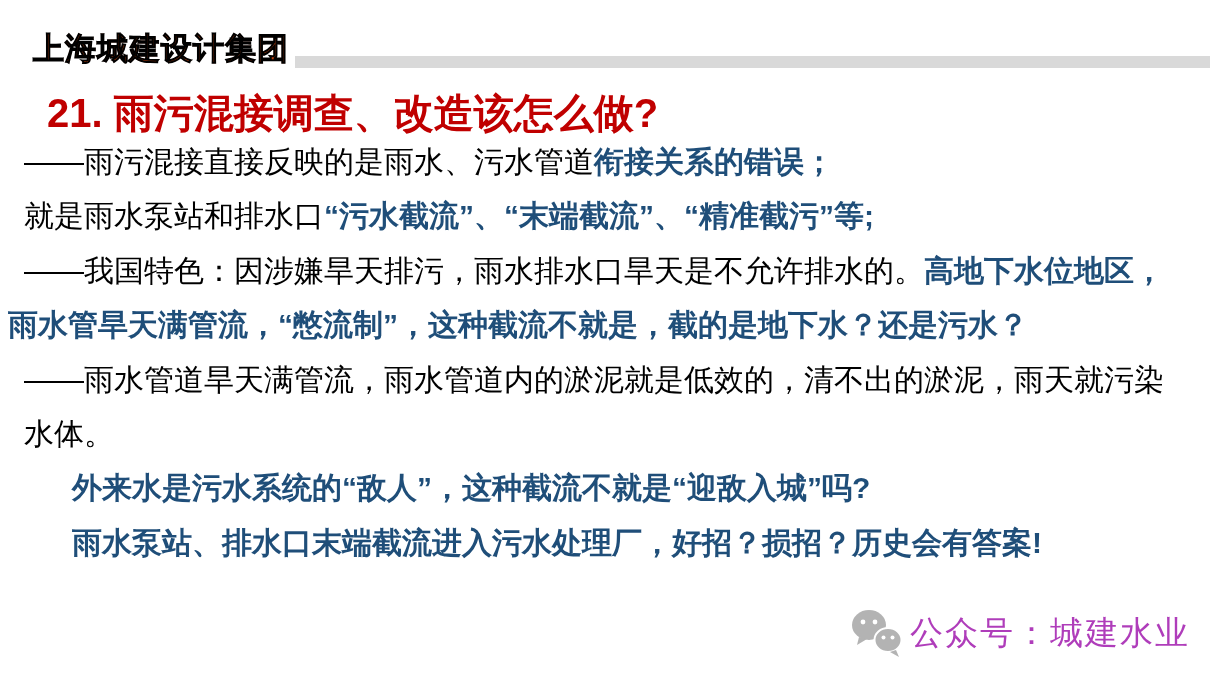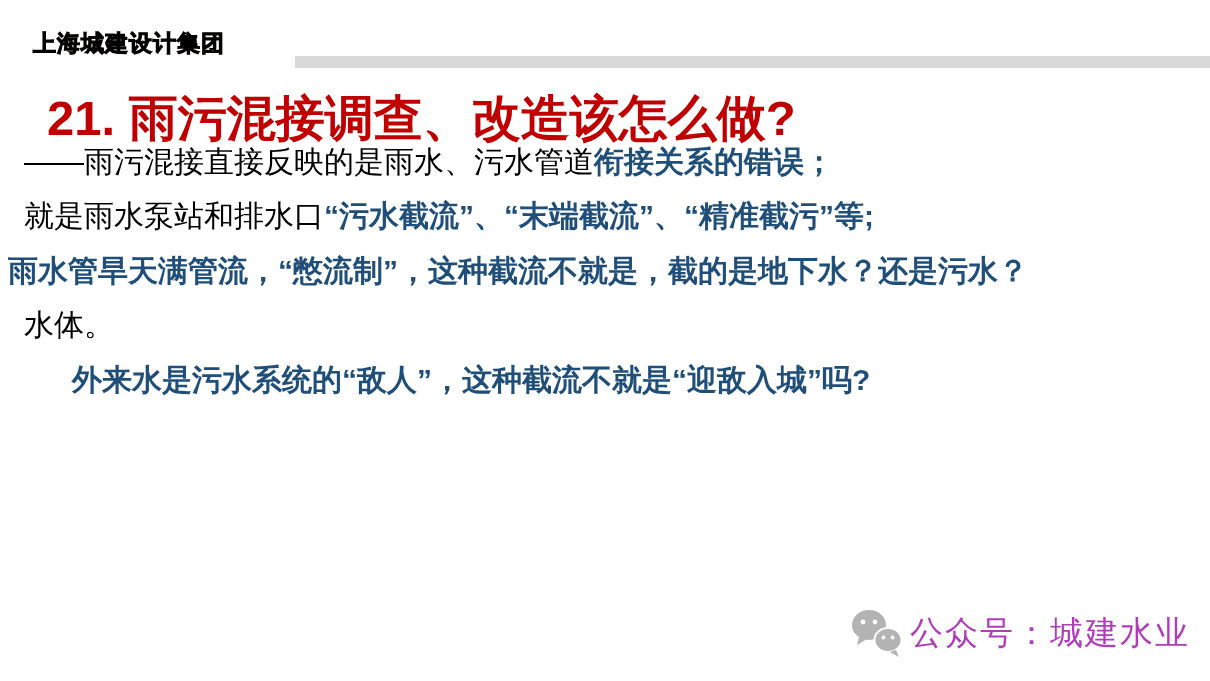--- a/index.html
+++ b/index.html
@@ -6,33 +6,33 @@
   .slide{
     position:relative;
     width:1210px;height:681px;
     background:#ffffff;
     overflow:hidden;
     font-family:"Liberation Sans","DejaVu Sans",sans-serif;
   }
   
   .logo{
     position:absolute;left:33px;top:28px;
-    font-size:23px;font-weight:900;color:#c2410c;
+    font-size:31px;font-weight:900;color:#c2410c;
     letter-spacing:1px;
     -webkit-text-stroke:1px #000;
     white-space:nowrap;
   }
   .header-bar{
     position:absolute;left:295px;top:56px;right:0;height:12px;
     background:#d9d9d9;
   }
   
   .title{
     position:absolute;left:47px;top:86px;
-    font-size:49px;font-weight:bold;color:#c00000;
+    font-size:40px;font-weight:bold;color:#c00000;
     white-space:nowrap;letter-spacing:0px;
   }
   
   .body-text{
     position:absolute;left:24px;top:135px;right:0;
     z-index:2;
   }
   .line{
     font-size:30px;
     line-height:54.4px;
@@ -63,28 +63,37 @@
 
   <div class="title">21. 雨污混接调查、改造该怎么做?</div>
 
   <div class="body-text">
     <div class="line">
       <span class="t-black">——雨污混接直接反映的是雨水、污水管道</span><span class="t-blue">衔接关系的错误；</span>
     </div>
     <div class="line">
       <span class="t-black">就是雨水泵站和排水口</span><span class="t-blue">“污水截流”、“末端截流”、“精准截污”等;</span>
     </div>
+    <div class="line">
+      <span class="t-black">——我国特色：因涉嫌旱天排污，雨水排水口旱天是不允许排水的。</span><span class="t-blue">高地下水位地区，</span>
+    </div>
     <div class="line hang">
       <span class="t-blue">雨水管旱天满管流，“憋流制”，这种截流不就是，截的是地下水？还是污水？</span>
+    </div>
+    <div class="line">
+      <span class="t-black">——雨水管道旱天满管流，雨水管道内的淤泥就是低效的，清不出的淤泥，雨天就污染</span>
     </div>
     <div class="line">
       <span class="t-black">水体。</span>
     </div>
     <div class="line quote">
       <span class="t-blue">外来水是污水系统的“敌人”，这种截流不就是“迎敌入城”吗?</span>
+    </div>
+    <div class="line quote">
+      <span class="t-blue">雨水泵站、排水口末端截流进入污水处理厂，好招？损招？历史会有答案!</span>
     </div>
   </div>
 
   <div class="watermark">
     <span style="display:inline-block;line-height:0;">
       <svg width="54" height="54" viewBox="0 0 54 54" aria-hidden="true">
 
         <ellipse cx="19" cy="19" rx="17" ry="15" fill="#a6a6a6"></ellipse>
         <polygon points="9,31 7,39 17,33" fill="#a6a6a6"></polygon>
         <circle cx="13" cy="16" r="2.4" fill="#ffffff"></circle>

